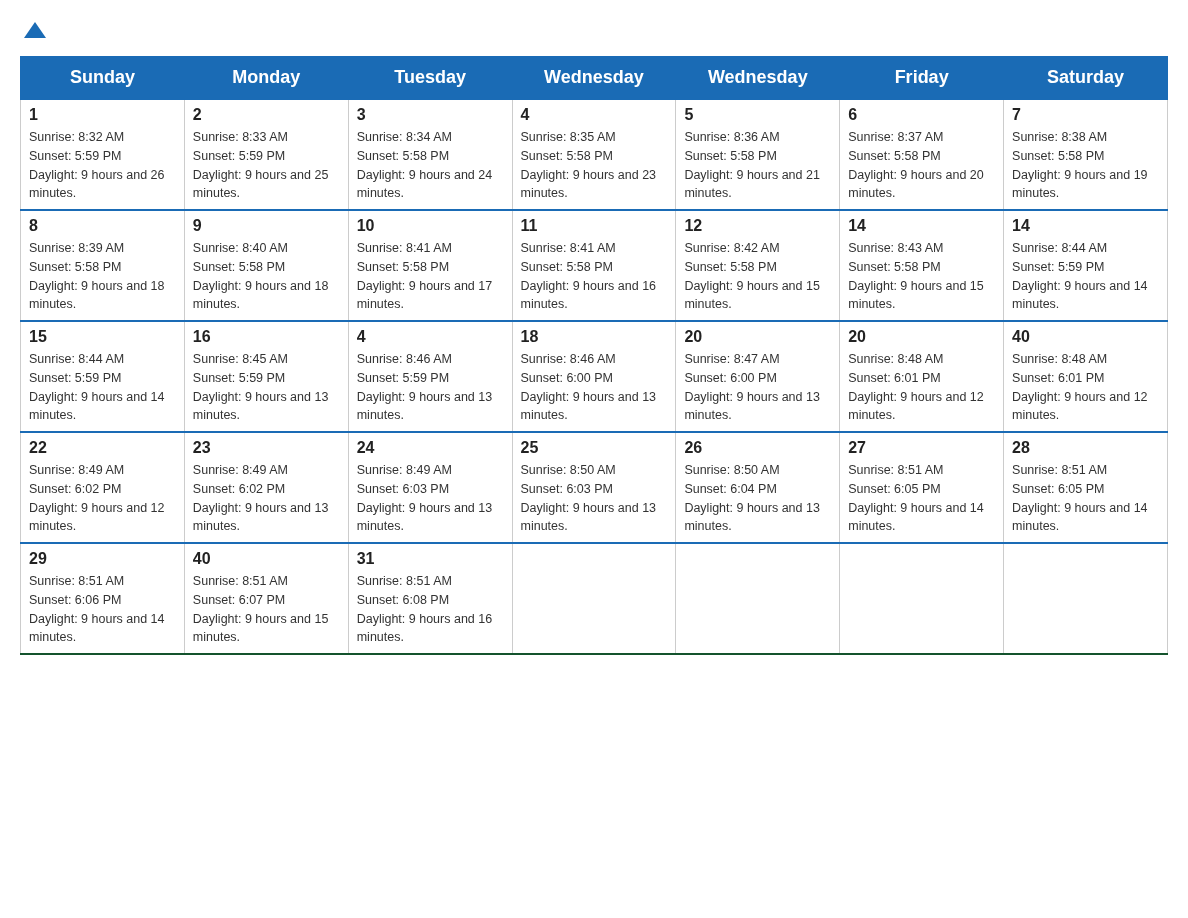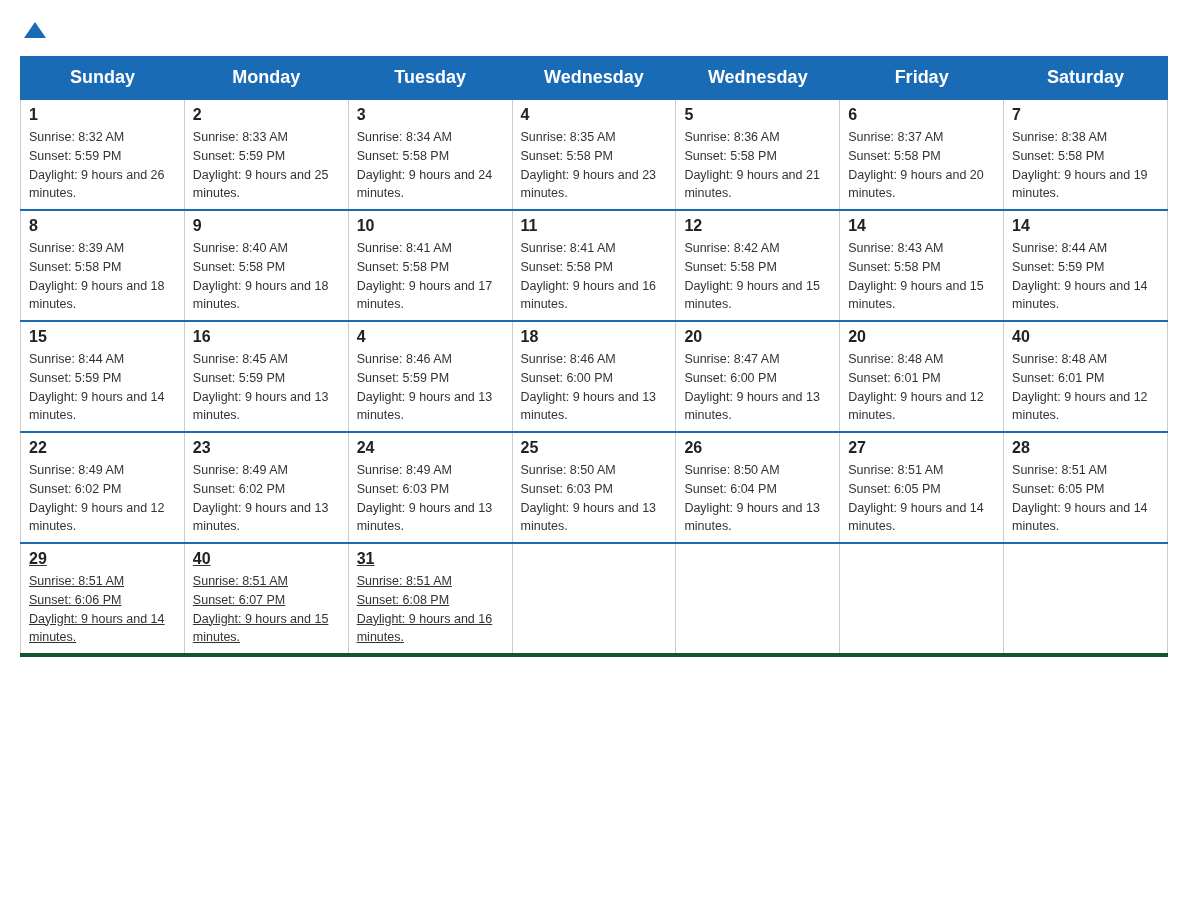--- a/index.html
+++ b/index.html
@@ -53,22 +53,21 @@
     .calendar td {
       vertical-align: top;
       border: 1px solid #ccc;
       padding: 6px 8px;
       width: calc(100% / 7);
       font-size: 13px;
       color: #333;
       min-height: 110px;
     }
     .calendar tr:last-child td {
-      border-bottom: 4px solid #14532d;
-      text-decoration: underline;
+      border-bottom: 2px solid #14532d;
     }
     .calendar thead tr th {
       border-bottom: 2px solid #1a6bb5;
     }
     .day-number {
       font-size: 16px;
       font-weight: bold;
       color: #222;
       display: block;
       margin-bottom: 4px;

